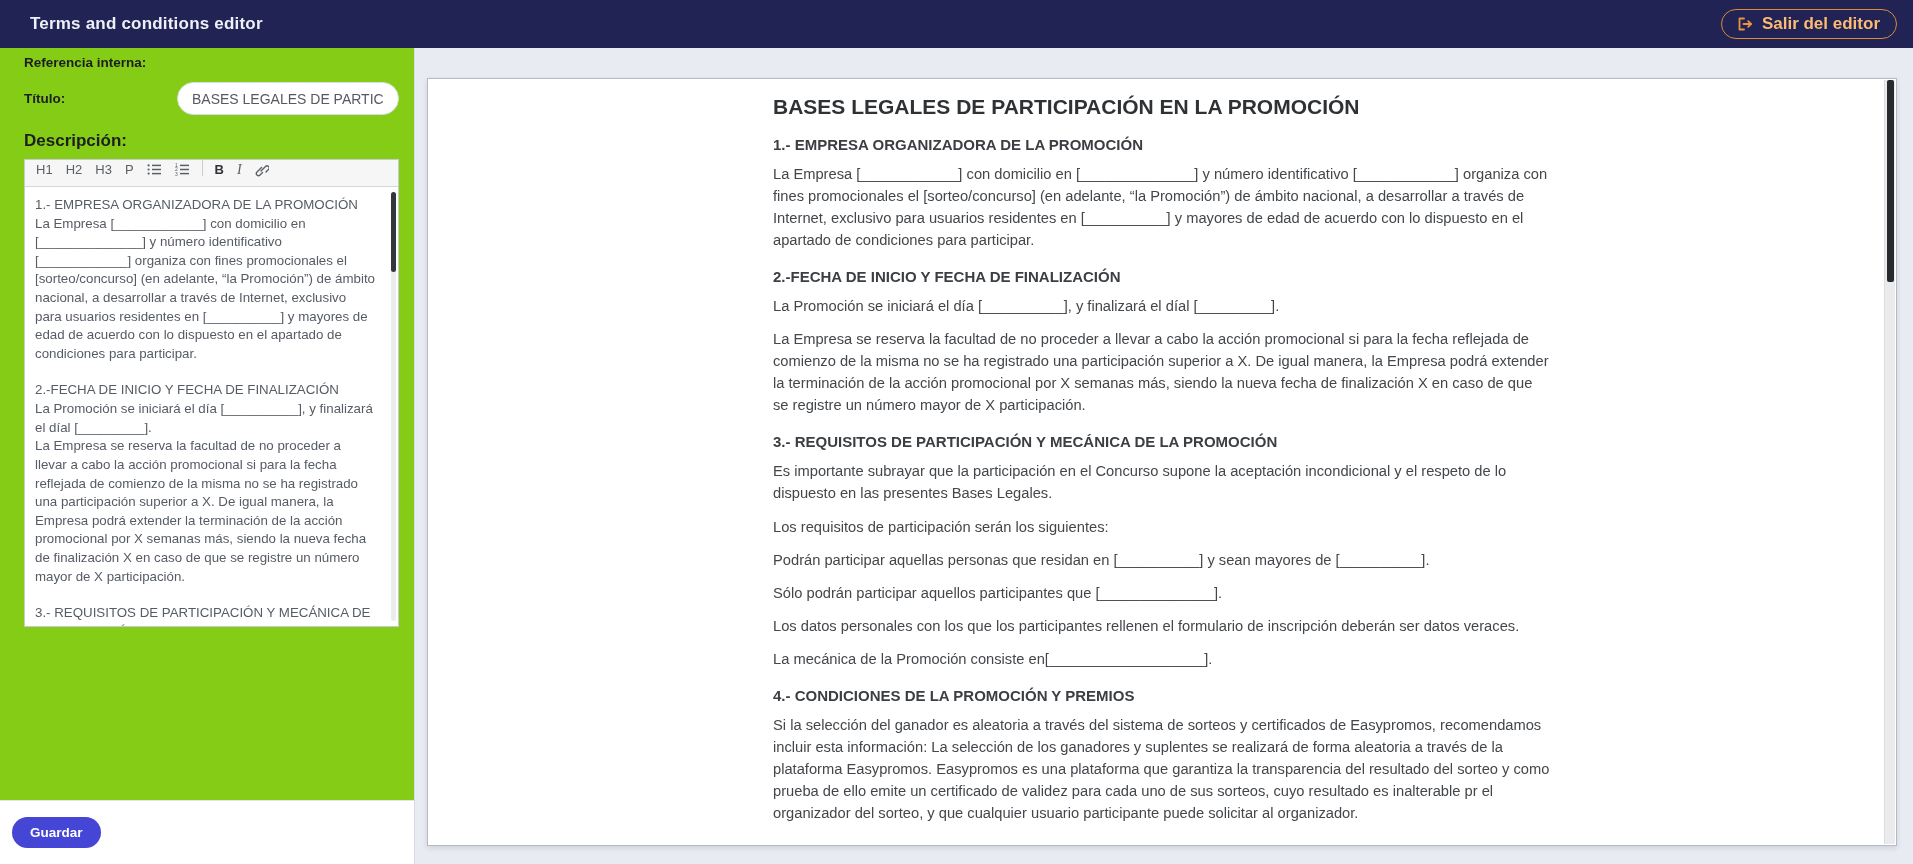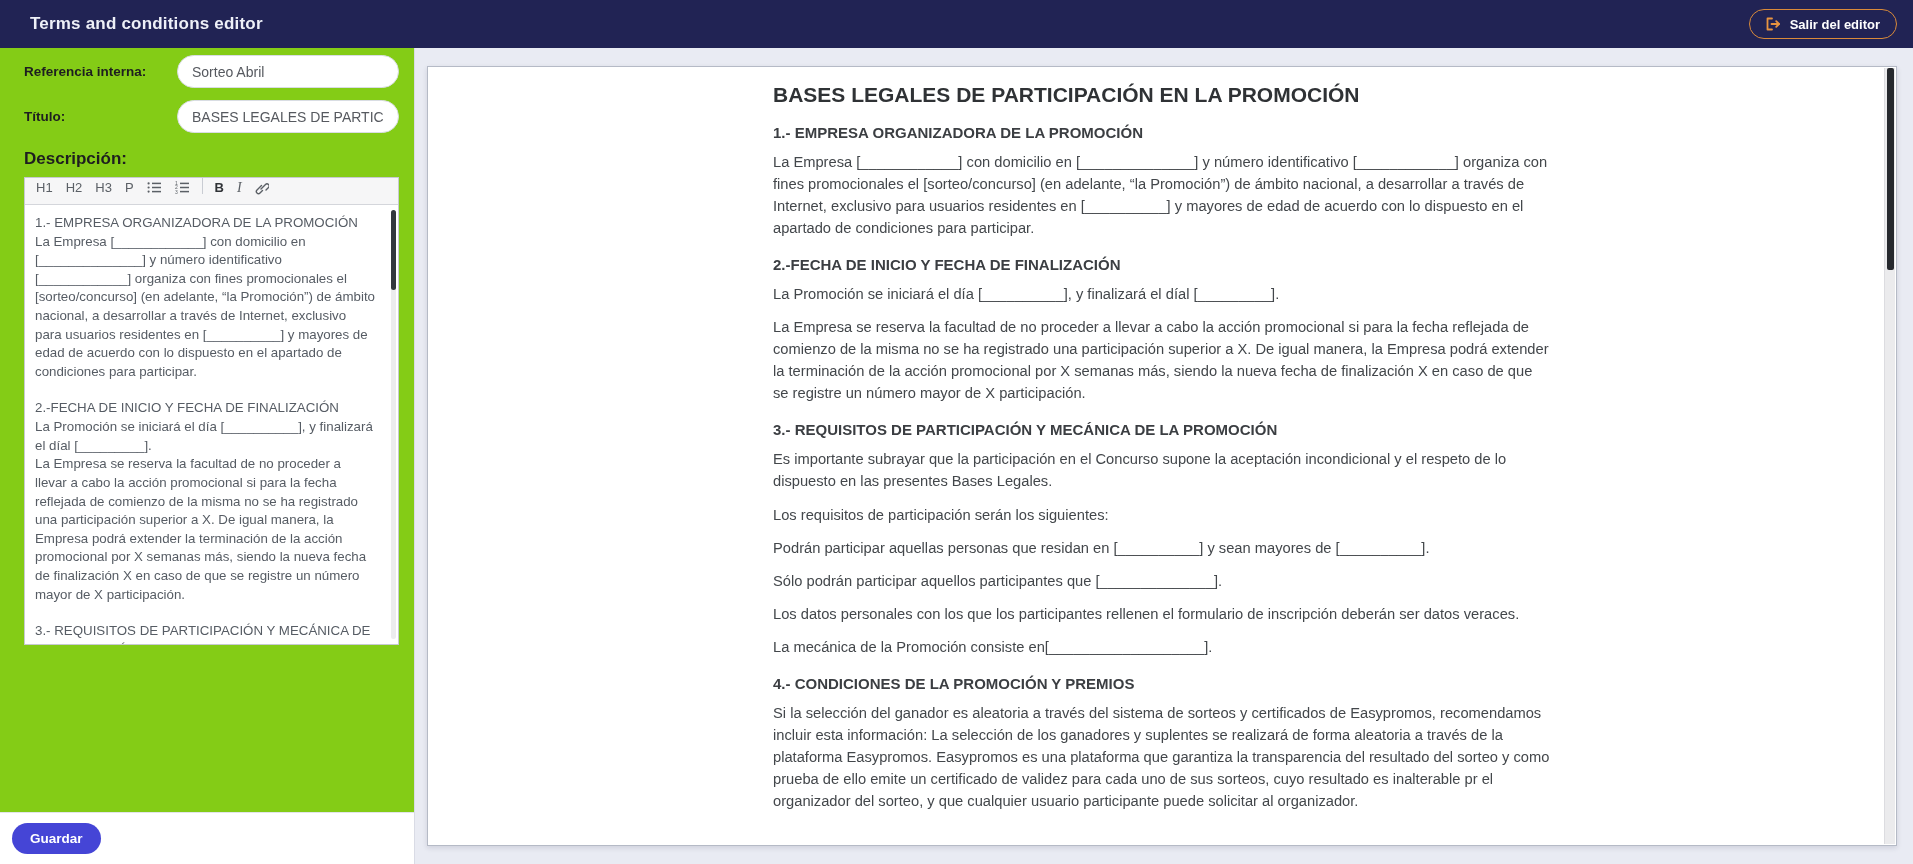--- a/index.html
+++ b/index.html
@@ -11,23 +11,23 @@
   }
   
   .app-header {
     height:48px; background:#212354;
     display:flex; align-items:center; justify-content:space-between;
     padding:0 16px 0 30px;
   }
   .app-title { color:#eef0f8; font-size:17px; font-weight:700; letter-spacing:.2px; }
   .exit-btn {
     display:flex; align-items:center; gap:9px;
-    background:transparent; border:1.5px solid #d98a3a; color:#ffffff;
+    background:transparent; border:1.5px solid #d98a3a; color:#fdba74;
     border-radius:16px; height:30px; padding:0 16px;
-    font-family:inherit; font-size:13px; font-weight:700; cursor:pointer;
+    font-family:inherit; font-size:17px; font-weight:700; cursor:pointer;
   }
   .exit-btn svg { display:block; }
   
   .content { display:flex; height:816px; }
   
   .panel {
     width:415px; background:#84cc16; border-right:1px solid #d9dbe5;
     position:relative; padding:7px 15px 0 24px; flex:none;
   }
   .field-row { display:flex; align-items:center; margin-bottom:12px; }
@@ -59,31 +59,31 @@
     padding:9px 22px 0 10px;
     font-size:13.3px; line-height:1.4; color:#565c64;
   }
   .editor-body p { margin:0 0 18px; white-space:pre-line; }
   .ed-track {
     position:absolute; top:5px; right:2px; bottom:5px; width:5px;
     background:#ececee; border-radius:3px;
   }
   .ed-thumb { width:5px; height:80px; background:#33373d; border-radius:3px; }
   .panel-footer {
-    position:absolute; left:0; right:0; bottom:0; height:52px;
+    position:absolute; left:0; right:0; bottom:0; height:64px;
     border-top:1px solid #e2e4ea; background:#fff;
     display:flex; align-items:center; padding:0 12px;
   }
   .save-btn {
     background:#4545d6; color:#fff; border:none; border-radius:16px;
     height:31px; padding:0 18px; font-family:inherit; font-size:13.5px;
     font-weight:700; cursor:pointer;
   }
   
-  .preview-wrap { flex:1; padding:18px 16px 18px 12px; }
+  .preview-wrap { flex:1; padding:30px 16px 18px 12px; }
   .doc-card {
     position:relative; height:100%; background:#fff;
     border:1px solid #b5bac6; box-shadow:0 2px 5px rgba(40,45,80,.14);
     overflow:hidden;
   }
   .doc-inner { width:778px; margin:0 auto; padding-top:16px; }
   .doc-inner h1 { margin:0 0 16px; font-size:21px; font-weight:700; color:#2f3235; }
   .doc-inner h3 { margin:17px 0 10px; font-size:15px; font-weight:700; color:#3b3e42; }
   .doc-inner p { margin:0 0 11px; font-size:14.7px; line-height:1.5; color:#43474b; }
   .doc-track {
@@ -108,21 +108,20 @@
     <span>Salir del editor</span>
   </button>
 </header>
 
 <div class="content">
 
   <aside class="panel">
 
     <div class="field-row">
       <label>Referencia interna:</label>
-      <input type="text" value="Sorteo Abril" style="">
     </div>
 
     <div class="field-row">
       <label>Título:</label>
       <input type="text" value="BASES LEGALES DE PARTICIPACI" style="">
     </div>
 
     <label class="desc-label">Descripción:</label>
 
     <div class="editor">

